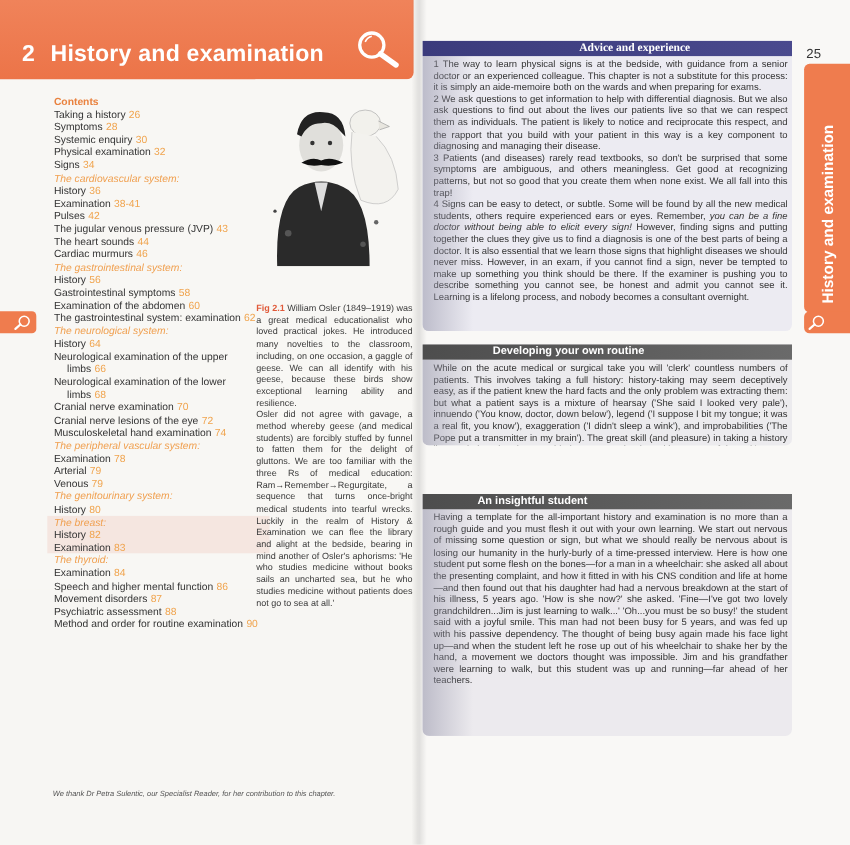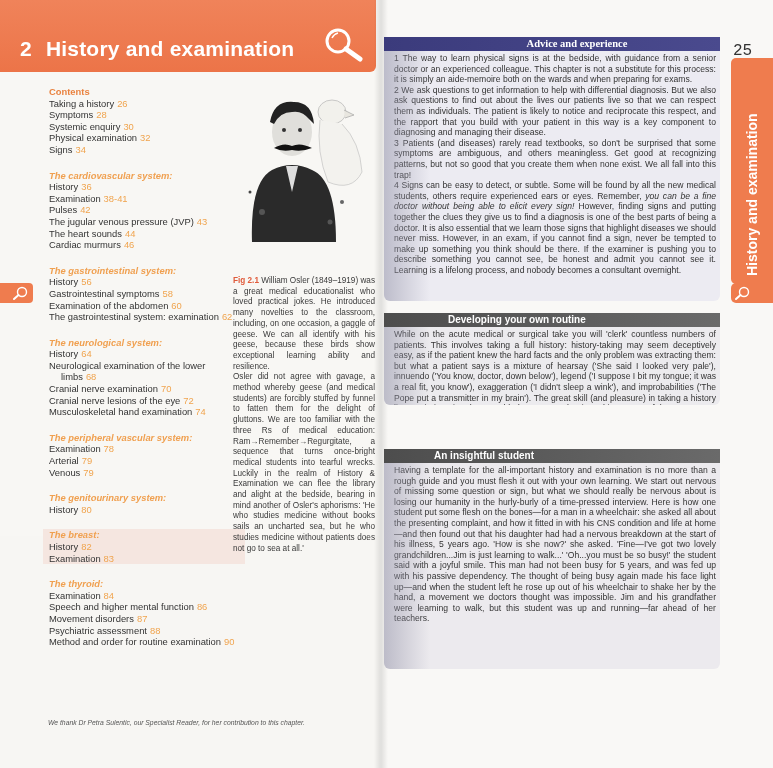--- a/index.html
+++ b/index.html
@@ -12,34 +12,34 @@
     background: linear-gradient(to right, rgba(0,0,0,0) 0%, rgba(0,0,0,0.10) 50%, rgba(0,0,0,0) 100%); }
 
   .chapter-banner { position: absolute; left: 0; top: 0; width: 376px; height: 72px;
     background: linear-gradient(180deg, #f0835a 0%, #ec7448 100%); border-bottom-right-radius: 6px; }
   .chapter-title { position: absolute; left: 20px; top: 37px; font-size: 21px; font-weight: bold; color: #fff; letter-spacing: 0.2px; }
   .chapter-num { margin-right: 14px; }
   .banner-icon { position: absolute; left: 322px; top: 26px; width: 44px; height: 38px; }
 
   .toc { position: absolute; left: 49px; top: 86px; width: 190px; font-size: 9.4px; line-height: 11.6px; color: #333; }
   .toc-heading { color: #e9823f; font-weight: bold; font-size: 9.4px; }
-  .toc-section { color: #f0a050; font-style: italic; font-weight: bold; margin-top: 14px; }
+  .toc-section { color: #f0a050; font-style: italic; font-weight: normal; margin-top: 0; }
   .toc-item { white-space: nowrap; }
   .toc-item.wrap { white-space: normal; padding-left: 12px; text-indent: -12px; }
   .pg { color: #f0a44e; margin-left: 3px; }
   .breast-band { background: #f5e6e0; margin-left: -6px; padding-left: 6px; margin-right: -6px; }
 
   .figure { position: absolute; left: 232px; top: 72px; width: 148px; height: 170px; }
   .fig-caption { position: absolute; left: 233px; top: 276px; width: 142px; font-size: 8.2px; line-height: 10.7px; color: #3a3a3a; text-align: justify; }
   .fig-label { color: #e05a3a; font-weight: bold; }
 
   .side-tab-left { position: absolute; left: 0; top: 283px; width: 33px; height: 20px; background: #ef7c4e; border-radius: 0 4px 4px 0; }
   .thanks { position: absolute; left: 48px; top: 719px; font-size: 6.8px; font-style: italic; color: #555; }
 
-  .page-num { position: absolute; left: 733px; top: 42px; font-size: 16px; color: #333; font-family: Liberation Mono, monospace; }
+  .page-num { position: absolute; left: 733px; top: 42px; font-size: 12px; color: #333; }
   .side-tab-right { position: absolute; left: 731px; top: 58px; width: 42px; height: 226px; background: #ef7c4e; border-radius: 5px 0 0 5px; }
   .side-tab-text { position: absolute; left: 4px; bottom: 8px; transform-origin: left bottom; transform: rotate(-90deg) translate(0, 0); white-space: nowrap;
     font-size: 14px; font-weight: bold; color: #fff; width: 210px; left: 29px; }
   .side-tab-right2 { position: absolute; left: 731px; top: 283px; width: 42px; height: 20px; background: #ef7c4e; border-radius: 5px 0 0 5px; }
 
   .box { position: absolute; left: 384px; width: 336px; background: #ecebf2; border-radius: 0 0 6px 6px; overflow: hidden; }
   .box-head { height: 14px; padding-left: 50px; font-size: 10px; font-weight: bold; color: #fff; line-height: 14px; }
   .box-head.purple { background: linear-gradient(90deg, #3b3b7c 0%, #4a4a8e 100%); font-family: "Liberation Serif", serif; font-size: 10.5px; text-align: center; }
   .box-head.grey { background: linear-gradient(90deg, #4d4d4d 0%, #6a6a6a 100%); padding-left: 64px; }
   .box-body { padding: 2px 4px 4px 10px; font-size: 8.6px; line-height: 10.6px; color: #333; text-align: justify; }
@@ -86,20 +86,21 @@
       <div>
         <div class="toc-section">The gastrointestinal system:</div>
         <div class="toc-item"><span>History</span><span class="pg">56</span></div>
         <div class="toc-item"><span>Gastrointestinal symptoms</span><span class="pg">58</span></div>
         <div class="toc-item"><span>Examination of the abdomen</span><span class="pg">60</span></div>
         <div class="toc-item"><span>The gastrointestinal system: examination</span><span class="pg">62</span></div>
       </div>
       <div>
         <div class="toc-section">The neurological system:</div>
         <div class="toc-item"><span>History</span><span class="pg">64</span></div>
+        <div class="toc-item wrap"><span>Neurological examination of the upper limbs</span><span class="pg">66</span></div>
         <div class="toc-item wrap"><span>Neurological examination of the lower limbs</span><span class="pg">68</span></div>
         <div class="toc-item"><span>Cranial nerve examination</span><span class="pg">70</span></div>
         <div class="toc-item"><span>Cranial nerve lesions of the eye</span><span class="pg">72</span></div>
         <div class="toc-item"><span>Musculoskeletal hand examination</span><span class="pg">74</span></div>
       </div>
       <div>
         <div class="toc-section">The peripheral vascular system:</div>
         <div class="toc-item"><span>Examination</span><span class="pg">78</span></div>
         <div class="toc-item"><span>Arterial</span><span class="pg">79</span></div>
         <div class="toc-item"><span>Venous</span><span class="pg">79</span></div>

